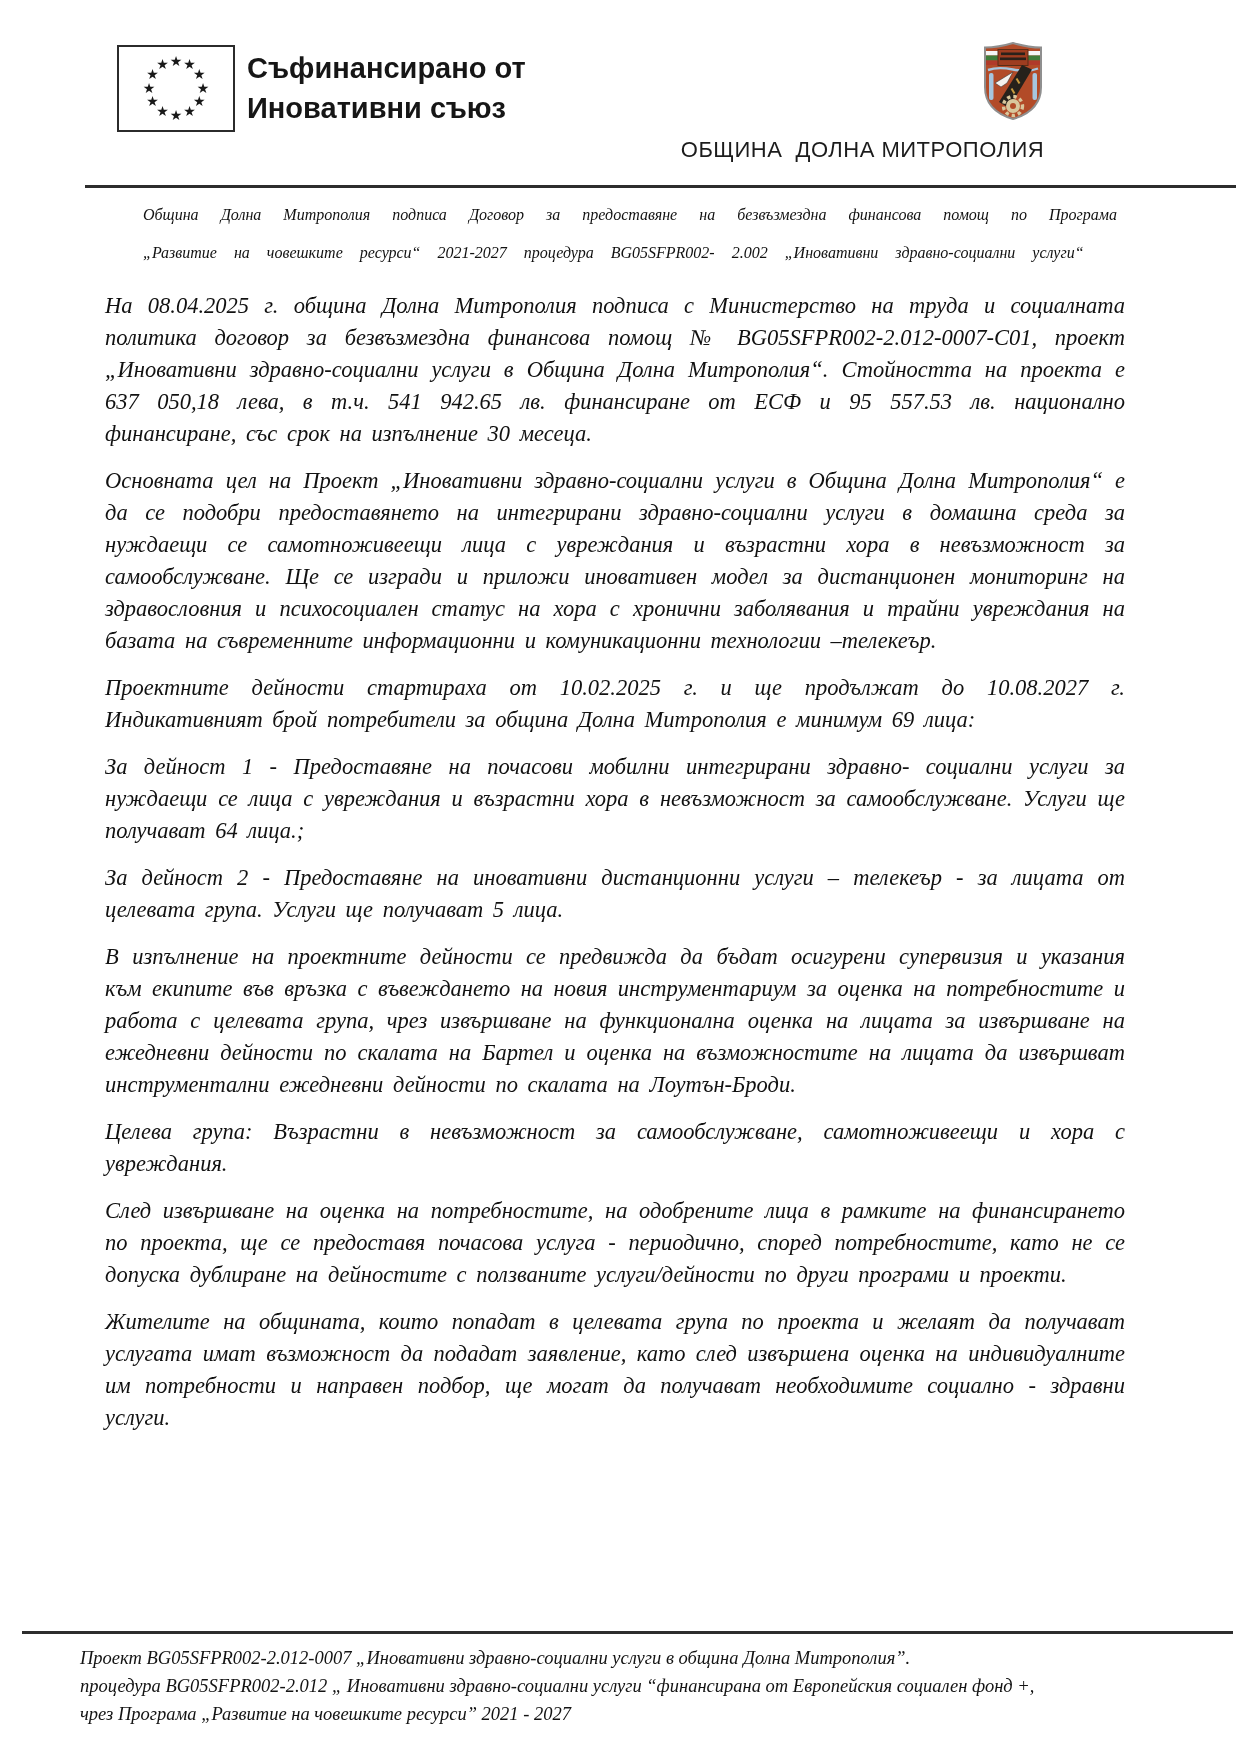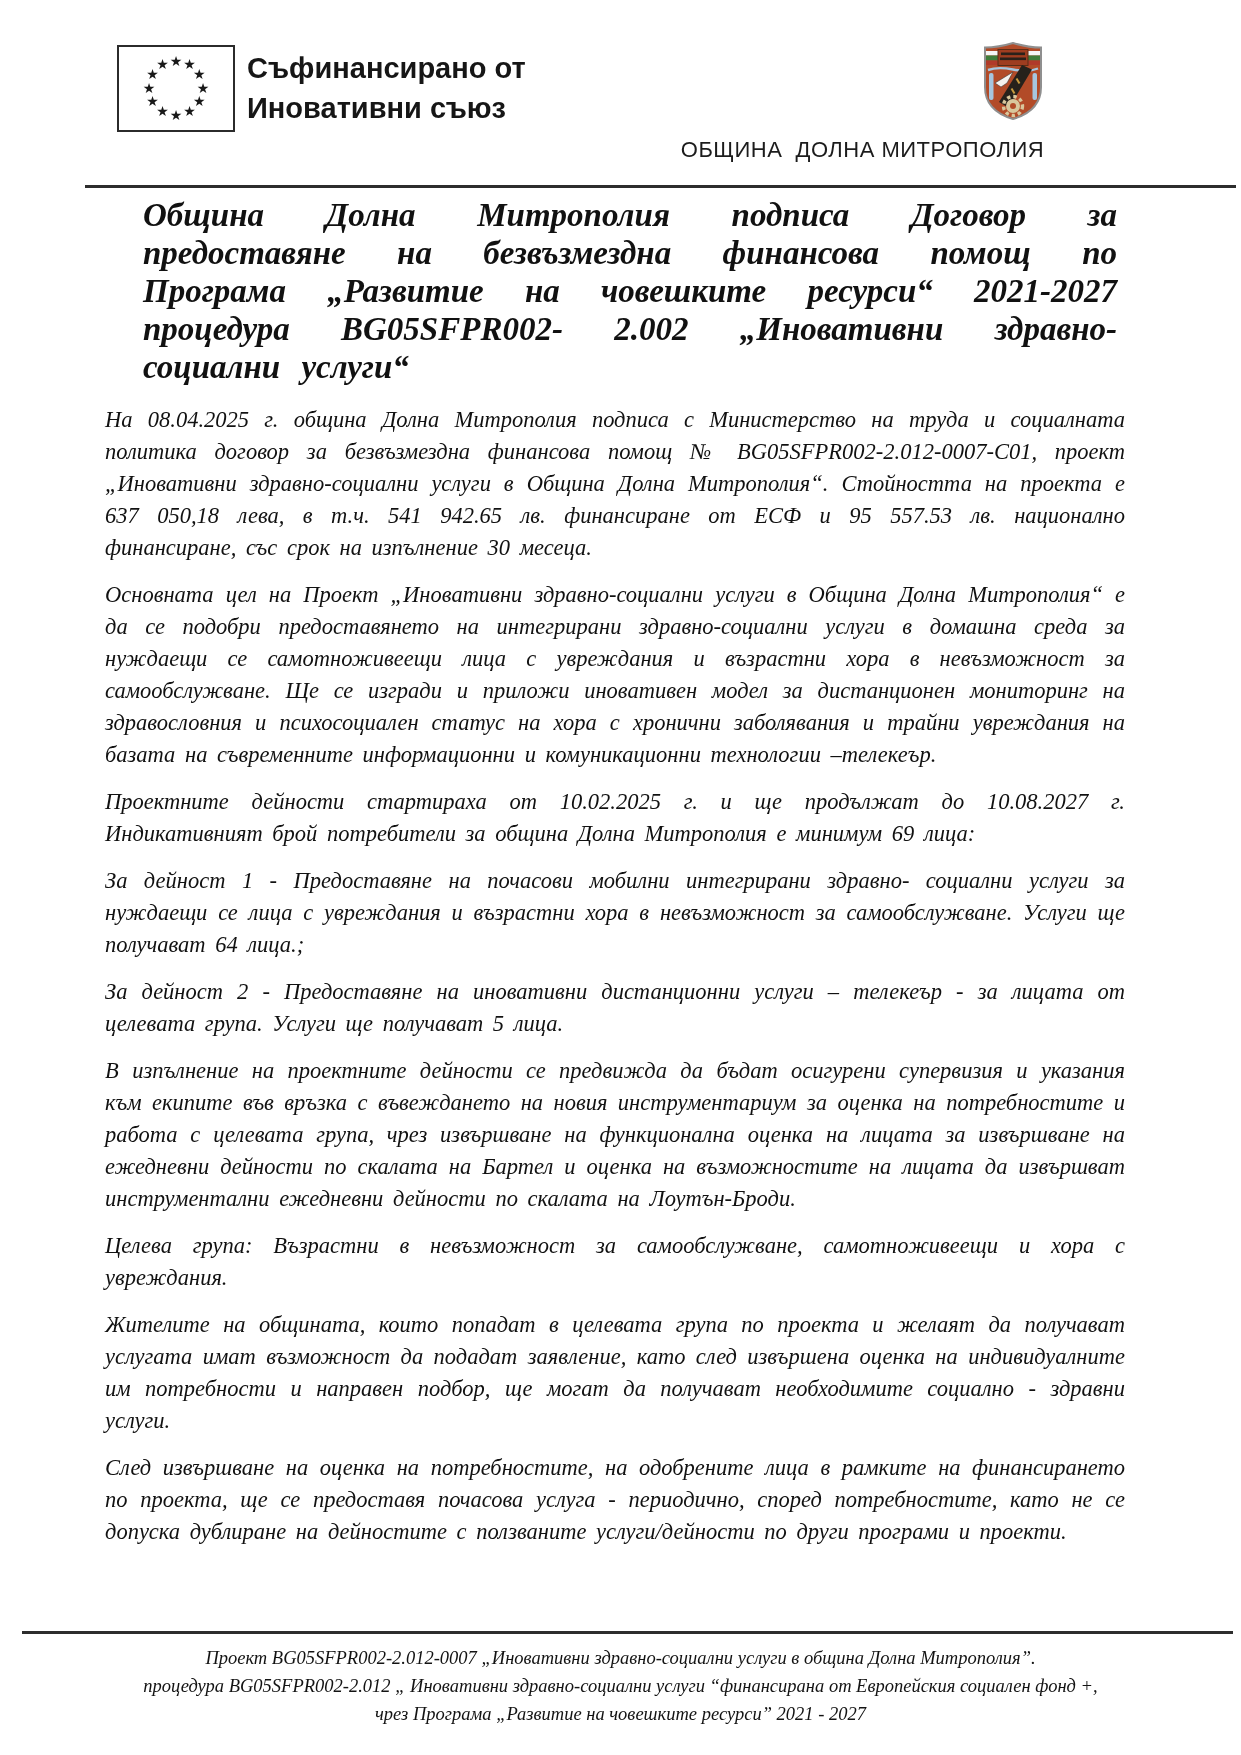--- a/index.html
+++ b/index.html
@@ -45,28 +45,28 @@
   }
 
   .header-rule{position:absolute;left:85px;right:5px;top:185px;height:3px;background:#2d2d2d;}
 
   
   .content{
     position:absolute;left:105px;top:196px;width:1020px;
     text-align:justify;font-style:italic;font-size:22.5px;line-height:32px;word-spacing:4px;
   }
   .doc-title{
-    font-weight:bold;font-size:33px;line-height:38px;margin:0 8px 18px 38px;word-spacing:13px;
+    font-weight:normal;font-size:16px;line-height:38px;margin:0 8px 18px 38px;word-spacing:13px;
   }
   .body-par{margin:0 0 15px 0;}
 
   
   .footer-rule{position:absolute;left:22px;right:8px;top:1631px;height:3px;background:#2d2d2d;}
   .footer{
-    position:absolute;left:80px;right:80px;top:1644px;text-align:center;
+    position:absolute;left:80px;right:80px;top:1644px;
     font-style:italic;font-size:18.5px;line-height:28px;color:#131313;
   }
 </style>
 </head>
 <body>
 
 <div class="page">
 
   <div class="eu-flag">
     <span class="eu-star">★</span>
@@ -120,22 +120,22 @@
 
   <div class="content">
     <p class="doc-title">Община Долна Митрополия подписа Договор за предоставяне на безвъзмездна финансова помощ по Програма „Развитие на човешките ресурси“ 2021-2027 процедура BG05SFPR002- 2.002 „Иновативни здравно-социални услуги“</p>
     <p class="body-par">На 08.04.2025 г. община Долна Митрополия подписа с Министерство на труда и социалната политика договор за безвъзмездна финансова помощ № BG05SFPR002-2.012-0007-C01, проект „Иновативни здравно-социални услуги в Община Долна Митрополия“. Стойността на проекта е 637 050,18 лева, в т.ч. 541 942.65 лв. финансиране от ЕСФ и 95 557.53 лв. национално финансиране, със срок на изпълнение 30 месеца.</p>
     <p class="body-par">Основната цел на Проект „Иновативни здравно-социални услуги в Община Долна Митрополия“ е да се подобри предоставянето на интегрирани здравно-социални услуги в домашна среда за нуждаещи се самотноживеещи лица с увреждания и възрастни хора в невъзможност за самообслужване. Ще се изгради и приложи иновативен модел за дистанционен мониторинг на здравословния и психосоциален статус на хора с хронични заболявания и трайни увреждания на базата на съвременните информационни и комуникационни технологии –телекеър.</p>
     <p class="body-par">Проектните дейности стартираха от 10.02.2025 г. и ще продължат до 10.08.2027 г. Индикативният брой потребители за община Долна Митрополия е минимум 69 лица:</p>
     <p class="body-par">За дейност 1 - Предоставяне на почасови мобилни интегрирани здравно- социални услуги за нуждаещи се лица с увреждания и възрастни хора в невъзможност за самообслужване. Услуги ще получават 64 лица.;</p>
     <p class="body-par">За дейност 2 - Предоставяне на иновативни дистанционни услуги – телекеър - за лицата от целевата група. Услуги ще получават 5 лица.</p>
     <p class="body-par">В изпълнение на проектните дейности се предвижда да бъдат осигурени супервизия и указания към екипите във връзка с въвеждането на новия инструментариум за оценка на потребностите и работа с целевата група, чрез извършване на функционална оценка на лицата за извършване на ежедневни дейности по скалата на Бартел и оценка на възможностите на лицата да извършват инструментални ежедневни дейности по скалата на Лоутън-Броди.</p>
     <p class="body-par">Целева група: Възрастни в невъзможност за самообслужване, самотноживеещи и хора с увреждания.</p>
+    <p class="body-par">След извършване на оценка на потребностите, на одобрените лица в рамките на финансирането по проекта, ще се предоставя почасова услуга - периодично, според потребностите, като не се допуска дублиране на дейностите с ползваните услуги/дейности по други програми и проекти.</p>
     <p class="body-par">Жителите на общината, които попадат в целевата група по проекта и желаят да получават услугата имат възможност да подадат заявление, като след извършена оценка на индивидуалните им потребности и направен подбор, ще могат да получават необходимите социално - здравни услуги.</p>
-    <p class="body-par">След извършване на оценка на потребностите, на одобрените лица в рамките на финансирането по проекта, ще се предоставя почасова услуга - периодично, според потребностите, като не се допуска дублиране на дейностите с ползваните услуги/дейности по други програми и проекти.</p>
   </div>
 
   <div class="footer-rule"></div>
   <div class="footer">
     <div>Проект BG05SFPR002-2.012-0007 „Иновативни здравно-социални услуги в община Долна Митрополия”.</div>
     <div>процедура BG05SFPR002-2.012 „ Иновативни здравно-социални услуги “финансирана от Европейския социален фонд +,</div>
     <div>чрез Програма „Развитие на човешките ресурси” 2021 - 2027</div>
   </div>
 
 </div>

